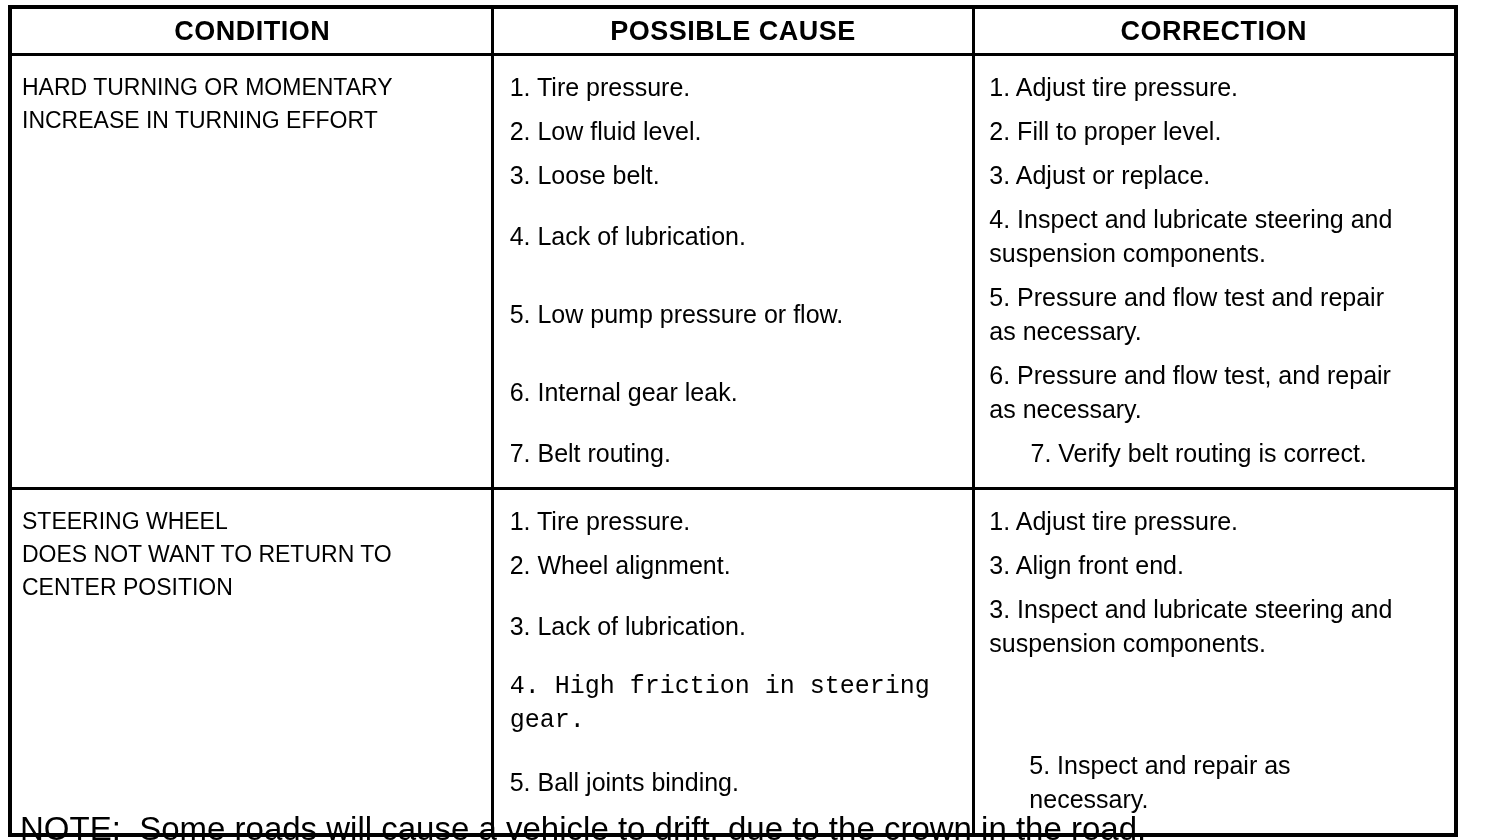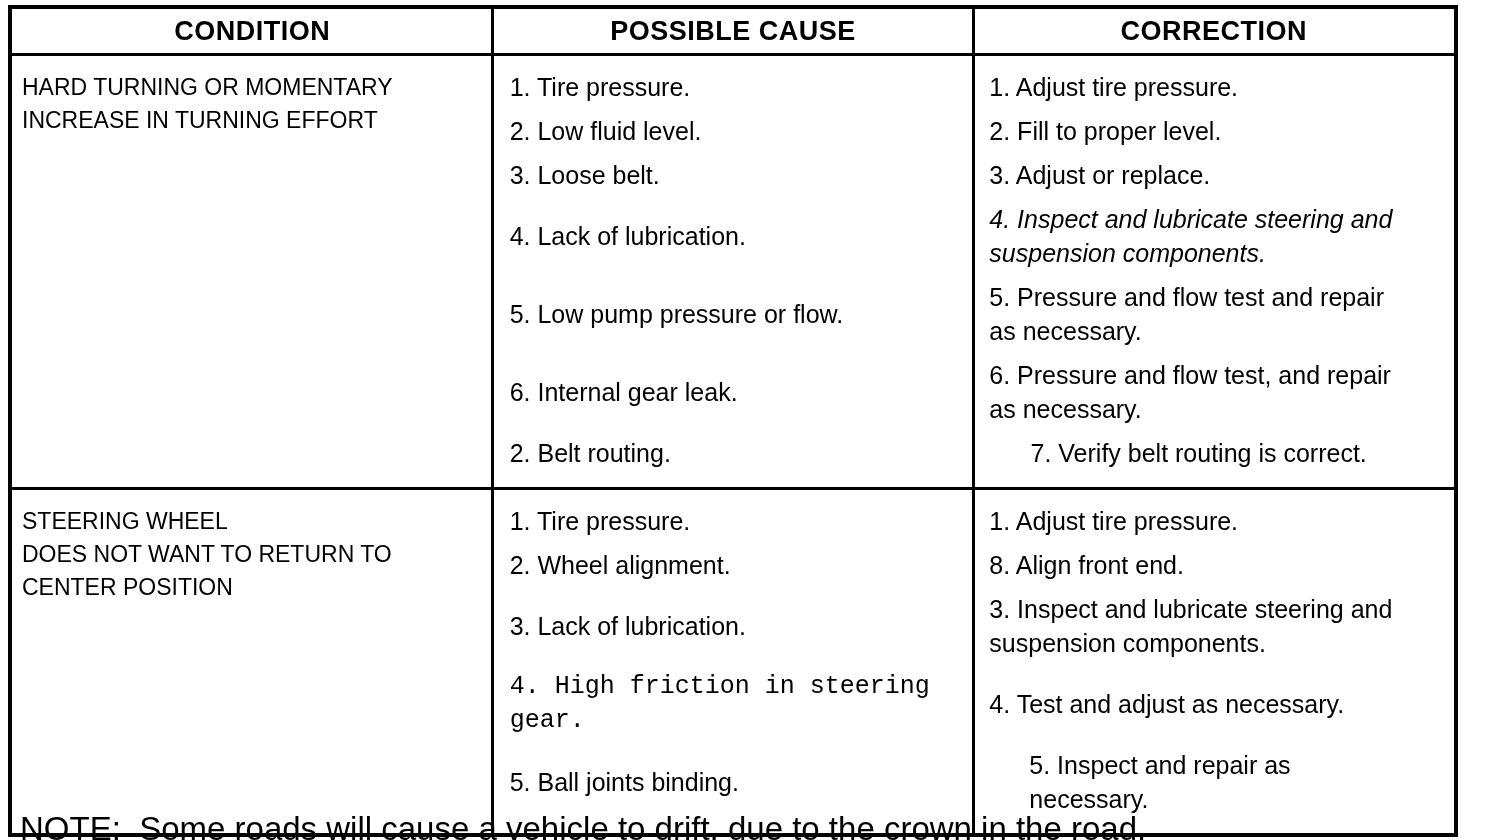--- a/index.html
+++ b/index.html
@@ -128,40 +128,40 @@
       <div class="cell-item cause" style="grid-row:3;">
           <div class="item-text">3. Loose belt.</div>
         </div>
       <div class="cell-item corr" style="grid-row:3;">
           <div class="item-text">3. Adjust or replace.</div>
         </div>
 
       <div class="cell-item cause" style="grid-row:4;">
           <div class="item-text">4. Lack of lubrication.</div>
         </div>
-      <div class="cell-item corr" style="grid-row:4;font-style:italic;">
+      <div class="cell-item corr" style="grid-row:4;">
           <div class="item-text">4. Inspect and lubricate steering and suspension components.</div>
         </div>
 
       <div class="cell-item cause" style="grid-row:5;">
           <div class="item-text">5. Low pump pressure or flow.</div>
         </div>
       <div class="cell-item corr" style="grid-row:5;">
           <div class="item-text">5. Pressure and flow test and repair as necessary.</div>
         </div>
 
       <div class="cell-item cause" style="grid-row:6;">
           <div class="item-text">6. Internal gear leak.</div>
         </div>
       <div class="cell-item corr" style="grid-row:6;">
           <div class="item-text">6. Pressure and flow test, and repair as necessary.</div>
         </div>
 
       <div class="cell-item cause" style="grid-row:7;">
-          <div class="item-text">2. Belt routing.</div>
+          <div class="item-text">7. Belt routing.</div>
         </div>
       <div class="cell-item corr" style="grid-row:7;justify-content:center;">
           <div class="item-text">7. Verify belt routing is correct.</div>
         </div>
     </div>
 
     <div class="trow">
       <div class="cond" style="grid-row: 1 / span 5;">
         <div class="cond-line">STEERING WHEEL</div>
         <div class="cond-line">DOES NOT WANT TO RETURN TO</div>
@@ -172,36 +172,33 @@
           <div class="item-text">1. Tire pressure.</div>
         </div>
       <div class="cell-item corr" style="grid-row:1;">
           <div class="item-text">1. Adjust tire pressure.</div>
         </div>
 
       <div class="cell-item cause" style="grid-row:2;">
           <div class="item-text">2. Wheel alignment.</div>
         </div>
       <div class="cell-item corr" style="grid-row:2;">
-          <div class="item-text">8. Align front end.</div>
+          <div class="item-text">3. Align front end.</div>
         </div>
 
       <div class="cell-item cause" style="grid-row:3;">
           <div class="item-text">3. Lack of lubrication.</div>
         </div>
       <div class="cell-item corr" style="grid-row:3;">
           <div class="item-text">3. Inspect and lubricate steering and suspension components.</div>
         </div>
 
       <div class="cell-item cause" style="grid-row:4;font-family:Liberation Mono, monospace;">
           <div class="item-text">4. High friction in steering gear.</div>
         </div>
-      <div class="cell-item corr" style="grid-row:4;">
-          <div class="item-text">4. Test and adjust as necessary.</div>
-        </div>
 
       <div class="cell-item cause" style="grid-row:5;">
           <div class="item-text">5. Ball joints binding.</div>
         </div>
       <div class="cell-item corr" style="grid-row:5;padding-left:40px;">
           <div class="item-text">5. Inspect and repair as necessary.</div>
         </div>
     </div>
   </div>
 

